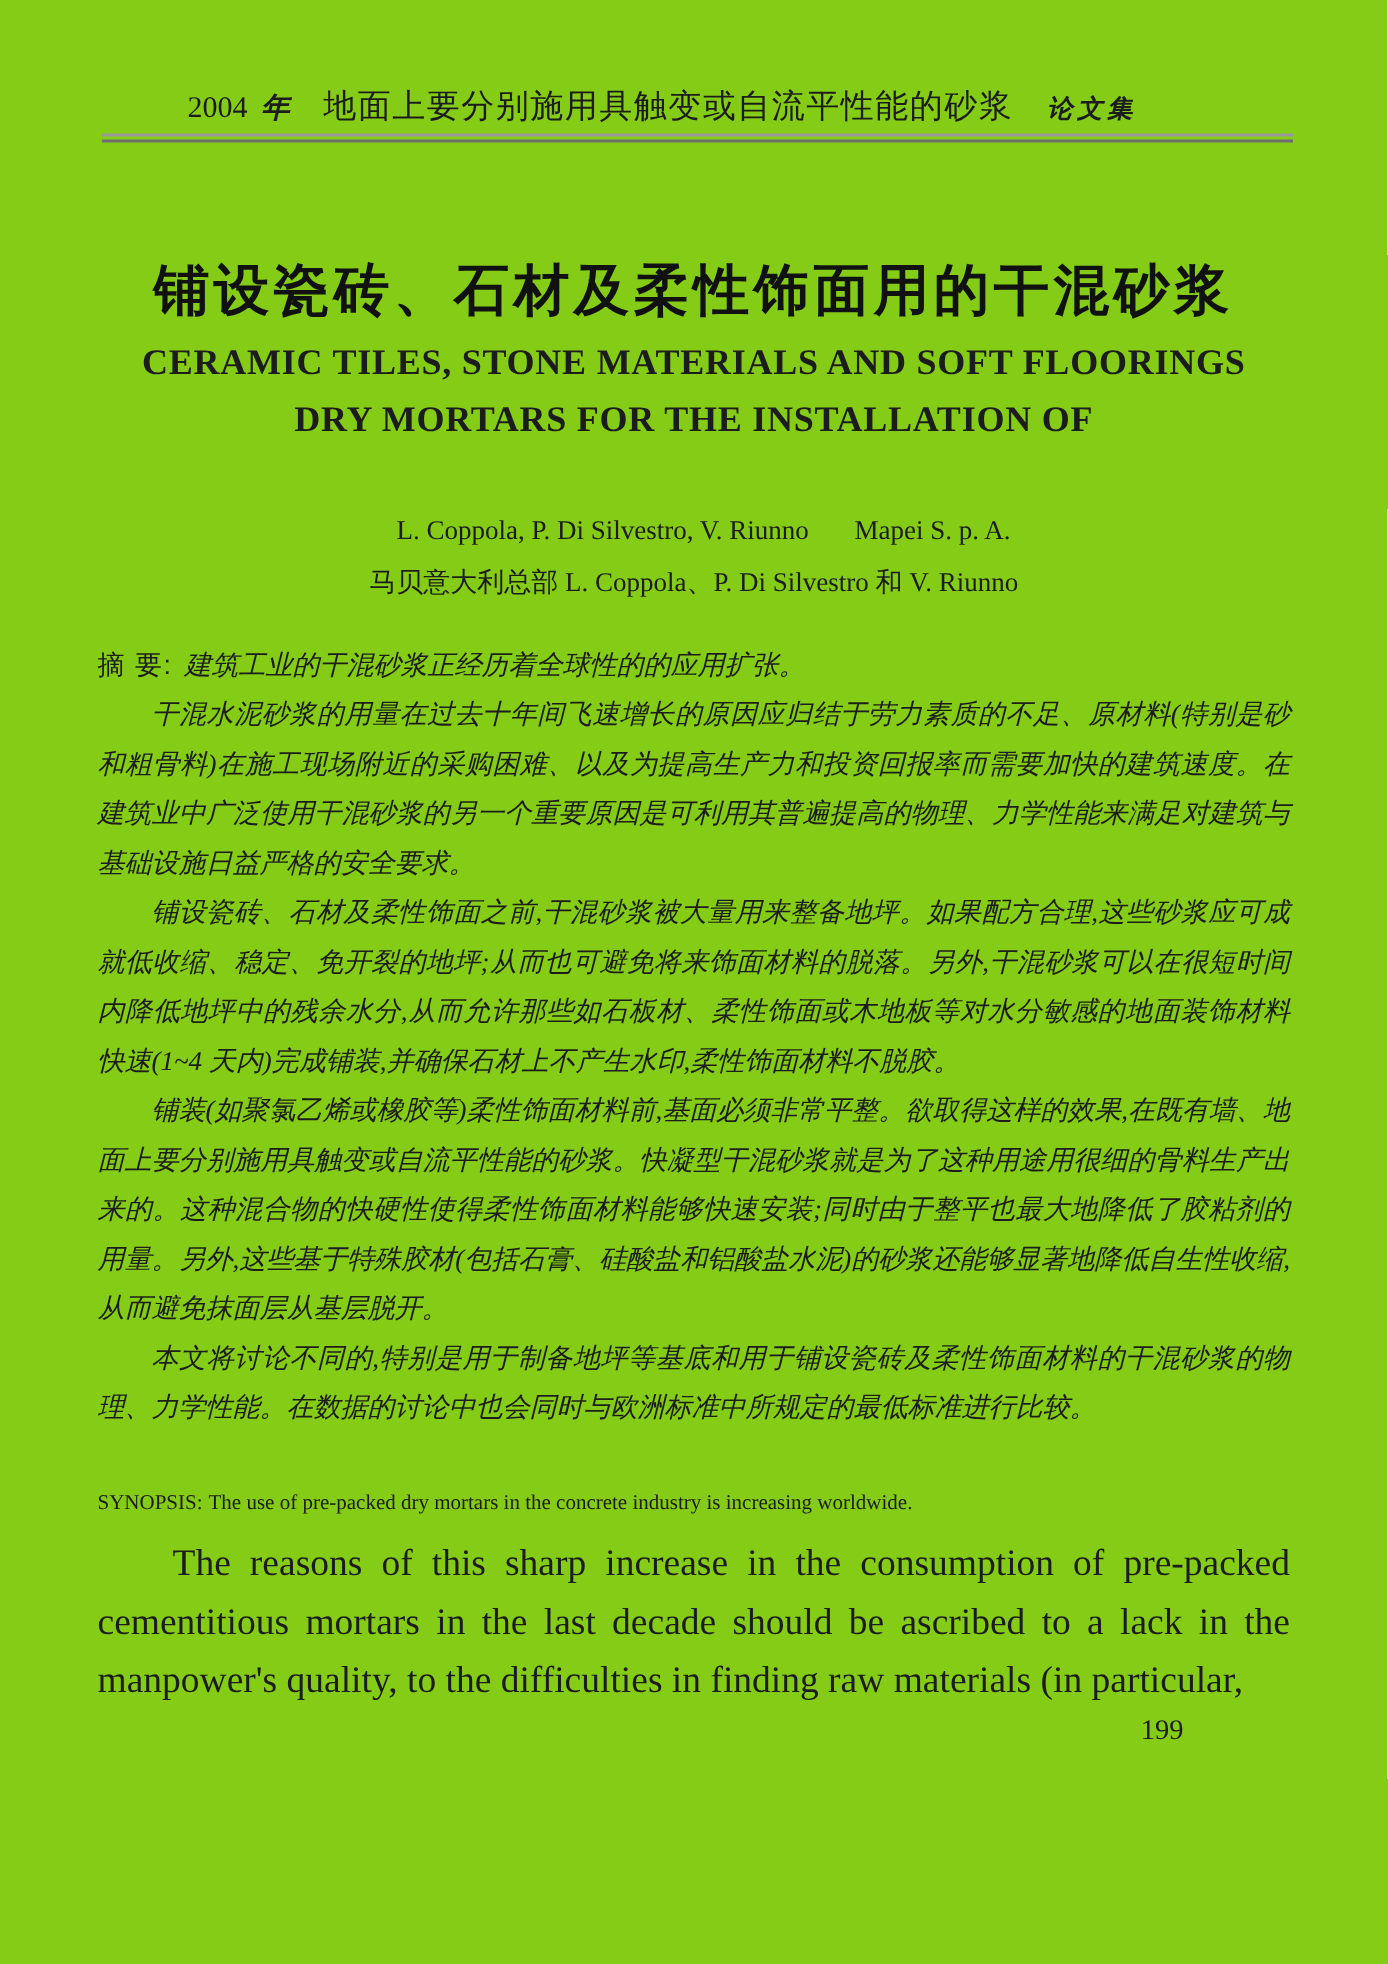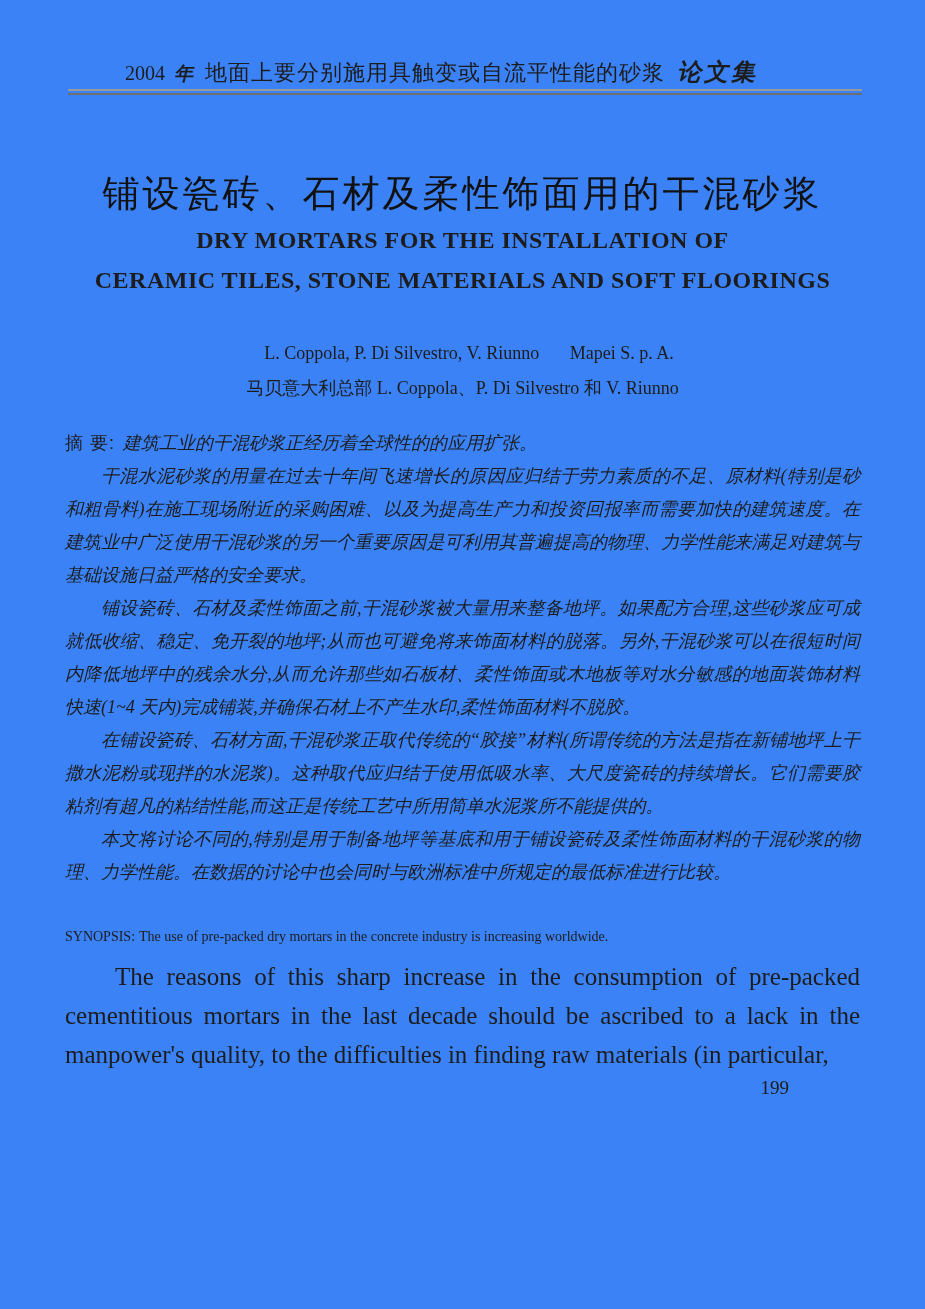--- a/index.html
+++ b/index.html
@@ -1,20 +1,20 @@
 <!DOCTYPE html>
 <html><head>
 <meta charset="utf-8">
 <style>
   html, body { margin: 0; padding: 0; background: #ffffff; }
   .page {
     position: relative;
     width: 925px;
     height: 1309px;
-    background: #3b82f6;
+    background: #84cc16;
     color: #1c1c1c;
     font-family: "Liberation Serif", serif;
     overflow: hidden;
   }
   
   .header {
     display: flex;
     align-items: baseline;
     padding: 56px 65px 0 65px;
     height: 26px;
@@ -36,36 +36,36 @@
     flex: 1;
     text-align: center;
     font-size: 22px;
     letter-spacing: 1px;
     white-space: nowrap;
   }
   .header-proceedings {
     margin-right: 102px;
     font-weight: 700;
     font-style: italic;
-    font-size: 24px;
+    font-size: 17px;
     letter-spacing: 3px;
     white-space: nowrap;
   }
   .header-rule {
     margin: 7px 63px 0 68px;
     height: 2px;
     border-top: 2px solid #9a9a9a;
     border-bottom: 2px solid #6e6e6e;
   }
   
   .title-zh {
     margin: 76px 0 0 0;
     text-align: center;
     font-family: "Liberation Sans", sans-serif;
-    font-weight: 400;
+    font-weight: 700;
     font-size: 37px;
     line-height: 46px;
     letter-spacing: 3px;
     color: #111;
   }
   .title-en {
     margin: 8px 0 0 0;
     text-align: center;
     font-weight: 700;
     font-size: 24px;
@@ -141,35 +141,35 @@
     <span class="header-year">
       <span class="num">2004</span>
       <span class="suffix">年</span>
     </span>
     <span class="header-conference">地面上要分别施用具触变或自流平性能的砂浆</span>
     <span class="header-proceedings">论文集</span>
   </div>
   <div class="header-rule"></div>
 
   <h1 class="title-zh">铺设瓷砖、石材及柔性饰面用的干混砂浆</h1>
+  <div class="title-en second">CERAMIC TILES, STONE MATERIALS AND SOFT FLOORINGS</div>
   <div class="title-en">DRY MORTARS FOR THE INSTALLATION OF</div>
-  <div class="title-en second">CERAMIC TILES, STONE MATERIALS AND SOFT FLOORINGS</div>
 
   <div class="authors-line1">
     <span>L. Coppola, P. Di Silvestro, V. Riunno</span>
     <span class="affiliation">Mapei S. p. A.</span>
   </div>
   <div class="authors-line2">马贝意大利总部 L. Coppola、P. Di Silvestro 和 V. Riunno</div>
 
   <div class="body">
     <p class="abstract"><span class="abstract-label">摘  要:</span><span class="zh-text">建筑工业的干混砂浆正经历着全球性的的应用扩张。</span></p>
 
     <p class="indent zh-text">干混水泥砂浆的用量在过去十年间飞速增长的原因应归结于劳力素质的不足、原材料(特别是砂和粗骨料)在施工现场附近的采购困难、以及为提高生产力和投资回报率而需要加快的建筑速度。在建筑业中广泛使用干混砂浆的另一个重要原因是可利用其普遍提高的物理、力学性能来满足对建筑与基础设施日益严格的安全要求。</p>
     <p class="indent zh-text">铺设瓷砖、石材及柔性饰面之前,干混砂浆被大量用来整备地坪。如果配方合理,这些砂浆应可成就低收缩、稳定、免开裂的地坪;从而也可避免将来饰面材料的脱落。另外,干混砂浆可以在很短时间内降低地坪中的残余水分,从而允许那些如石板材、柔性饰面或木地板等对水分敏感的地面装饰材料快速(1~4 天内)完成铺装,并确保石材上不产生水印,柔性饰面材料不脱胶。</p>
-    <p class="indent zh-text">在铺设瓷砖、石材方面,干混砂浆正取代传统的“胶接”材料(所谓传统的方法是指在新铺地坪上干撒水泥粉或现拌的水泥浆)。这种取代应归结于使用低吸水率、大尺度瓷砖的持续增长。它们需要胶粘剂有超凡的粘结性能,而这正是传统工艺中所用简单水泥浆所不能提供的。</p>
+    <p class="indent zh-text">铺装(如聚氯乙烯或橡胶等)柔性饰面材料前,基面必须非常平整。欲取得这样的效果,在既有墙、地面上要分别施用具触变或自流平性能的砂浆。快凝型干混砂浆就是为了这种用途用很细的骨料生产出来的。这种混合物的快硬性使得柔性饰面材料能够快速安装;同时由于整平也最大地降低了胶粘剂的用量。另外,这些基于特殊胶材(包括石膏、硅酸盐和铝酸盐水泥)的砂浆还能够显著地降低自生性收缩,从而避免抹面层从基层脱开。</p>
     <p class="indent zh-text">本文将讨论不同的,特别是用于制备地坪等基底和用于铺设瓷砖及柔性饰面材料的干混砂浆的物理、力学性能。在数据的讨论中也会同时与欧洲标准中所规定的最低标准进行比较。</p>
 
     <p class="synopsis-para"><span class="synopsis-label">SYNOPSIS:</span><span>The use of pre-packed dry mortars in the concrete industry is increasing worldwide.</span></p>
 
     <p class="en-para">The reasons of this sharp increase in the consumption of pre-packed cementitious mortars in the last decade should be ascribed to a lack in the manpower's quality, to the difficulties in finding raw materials (in particular,</p>
   </div>
 
   <div class="page-number">199</div>
 
 </div>

